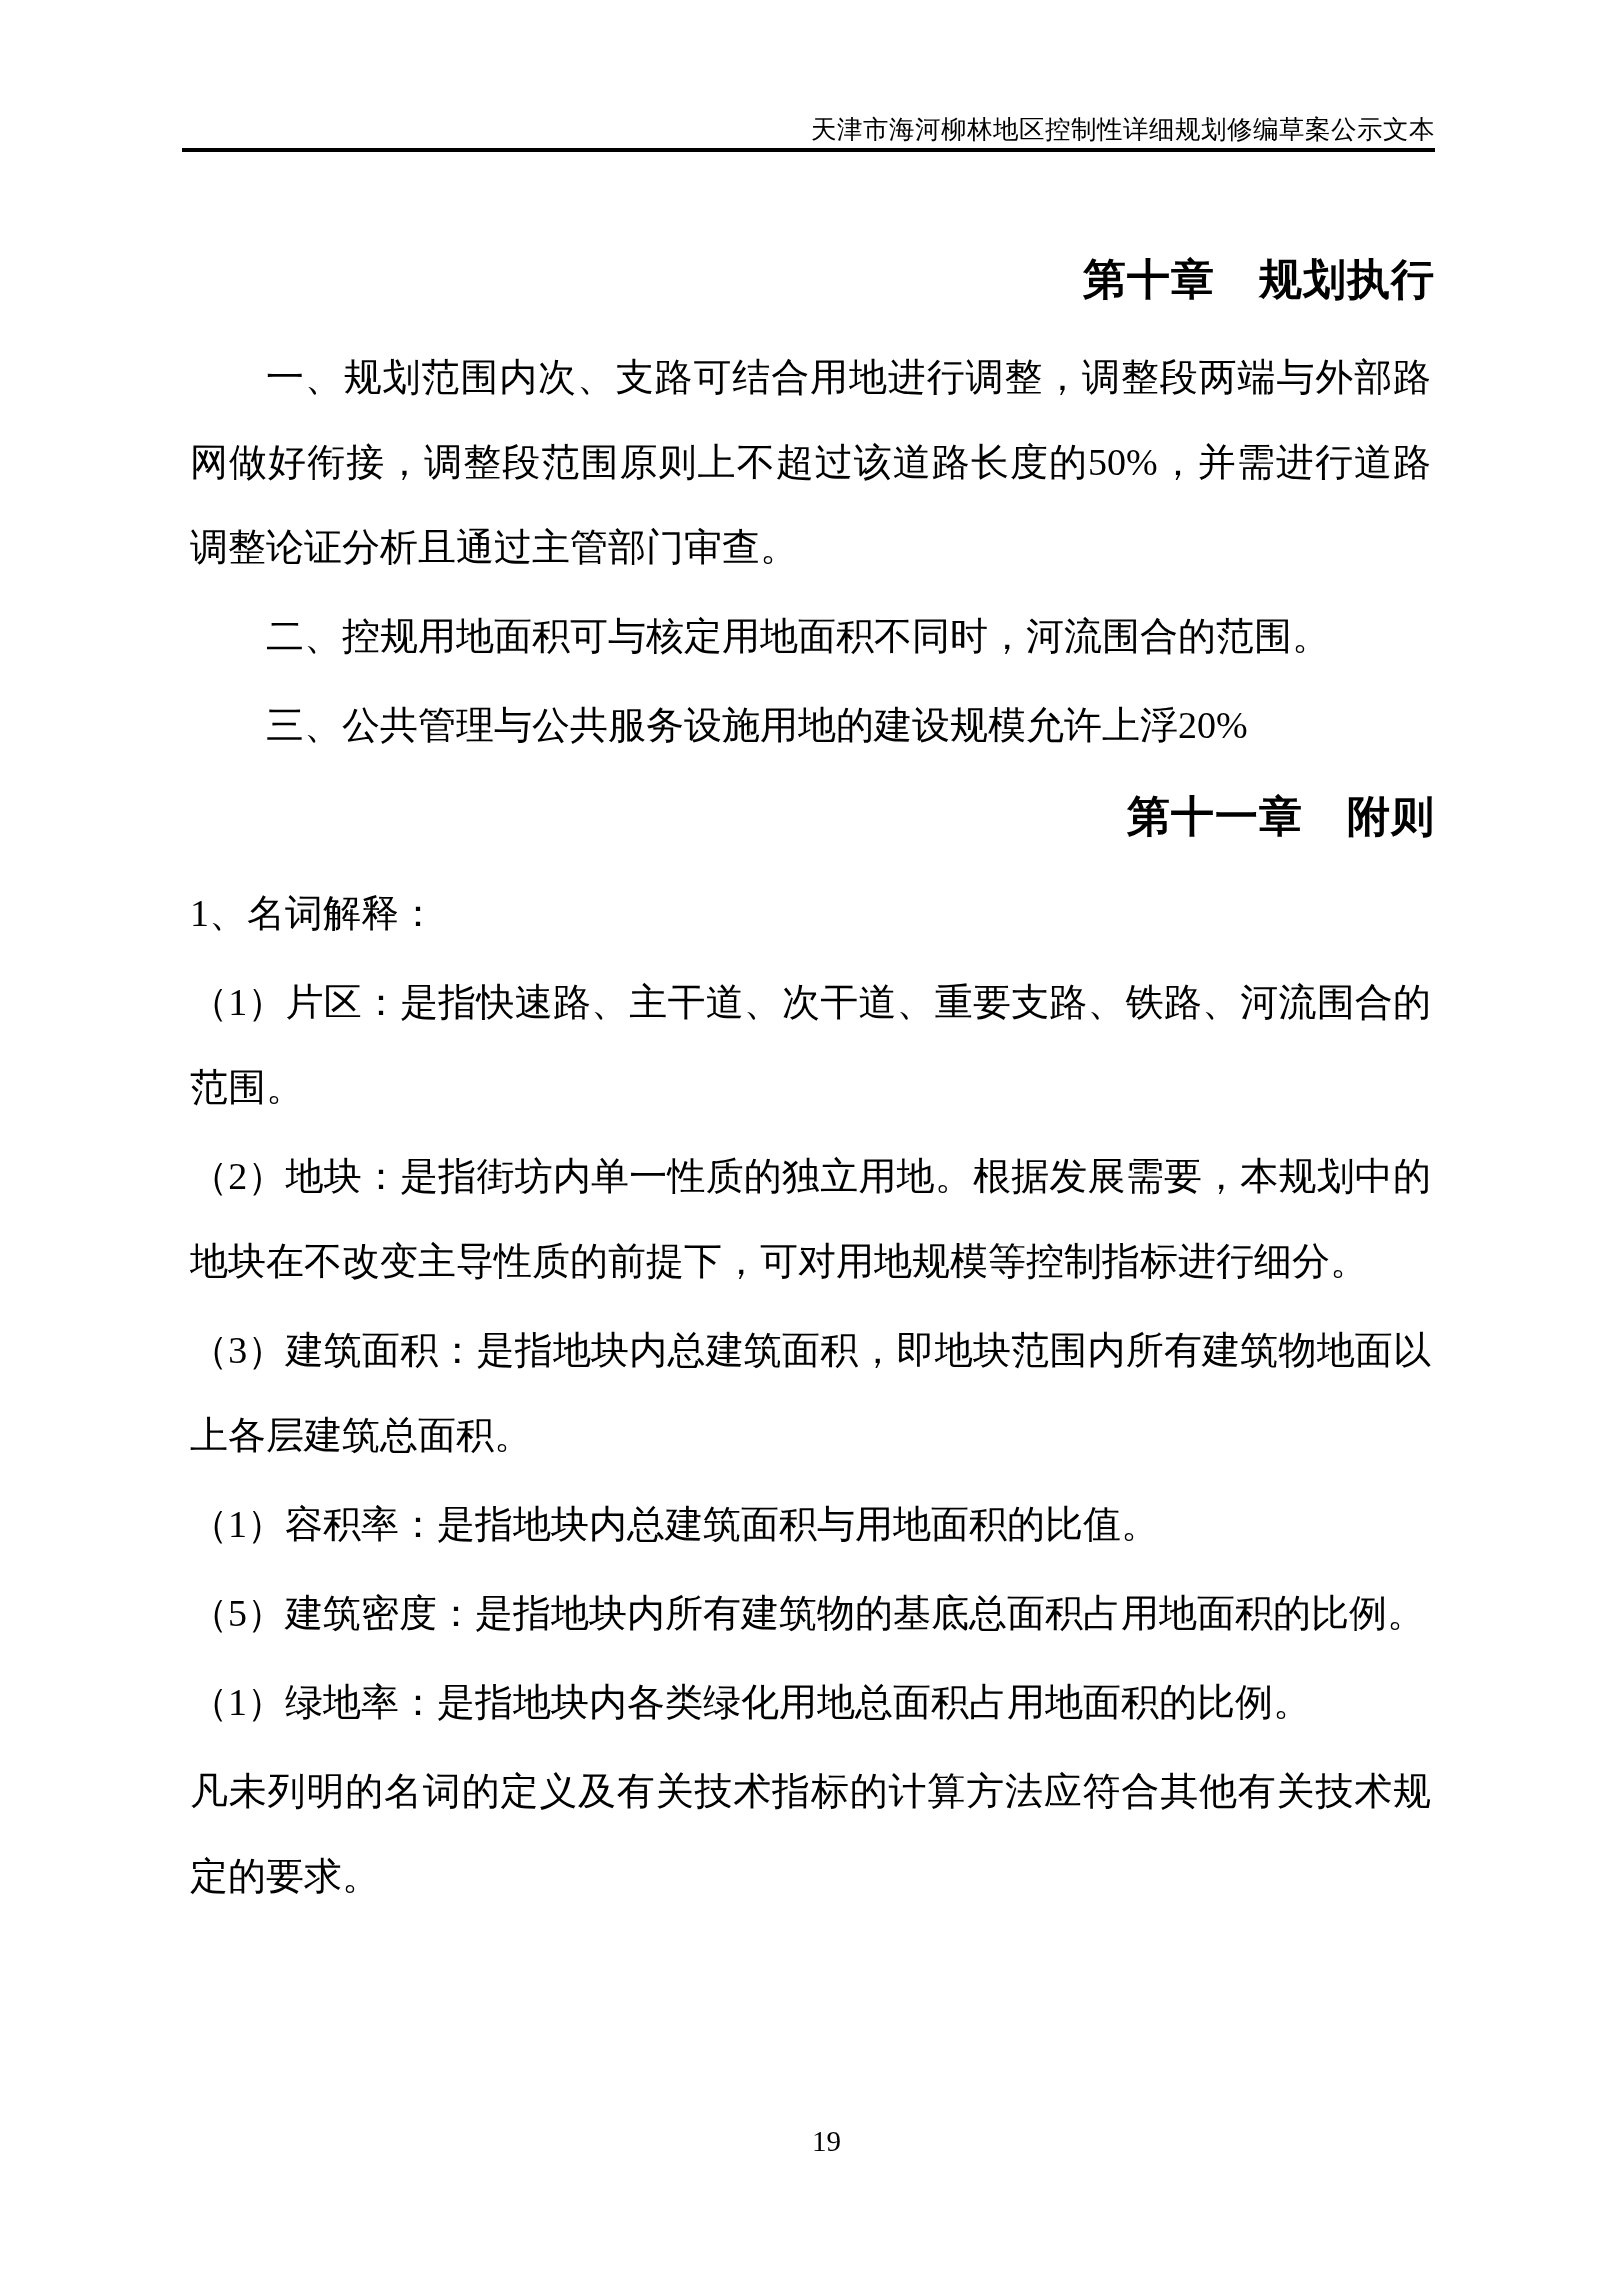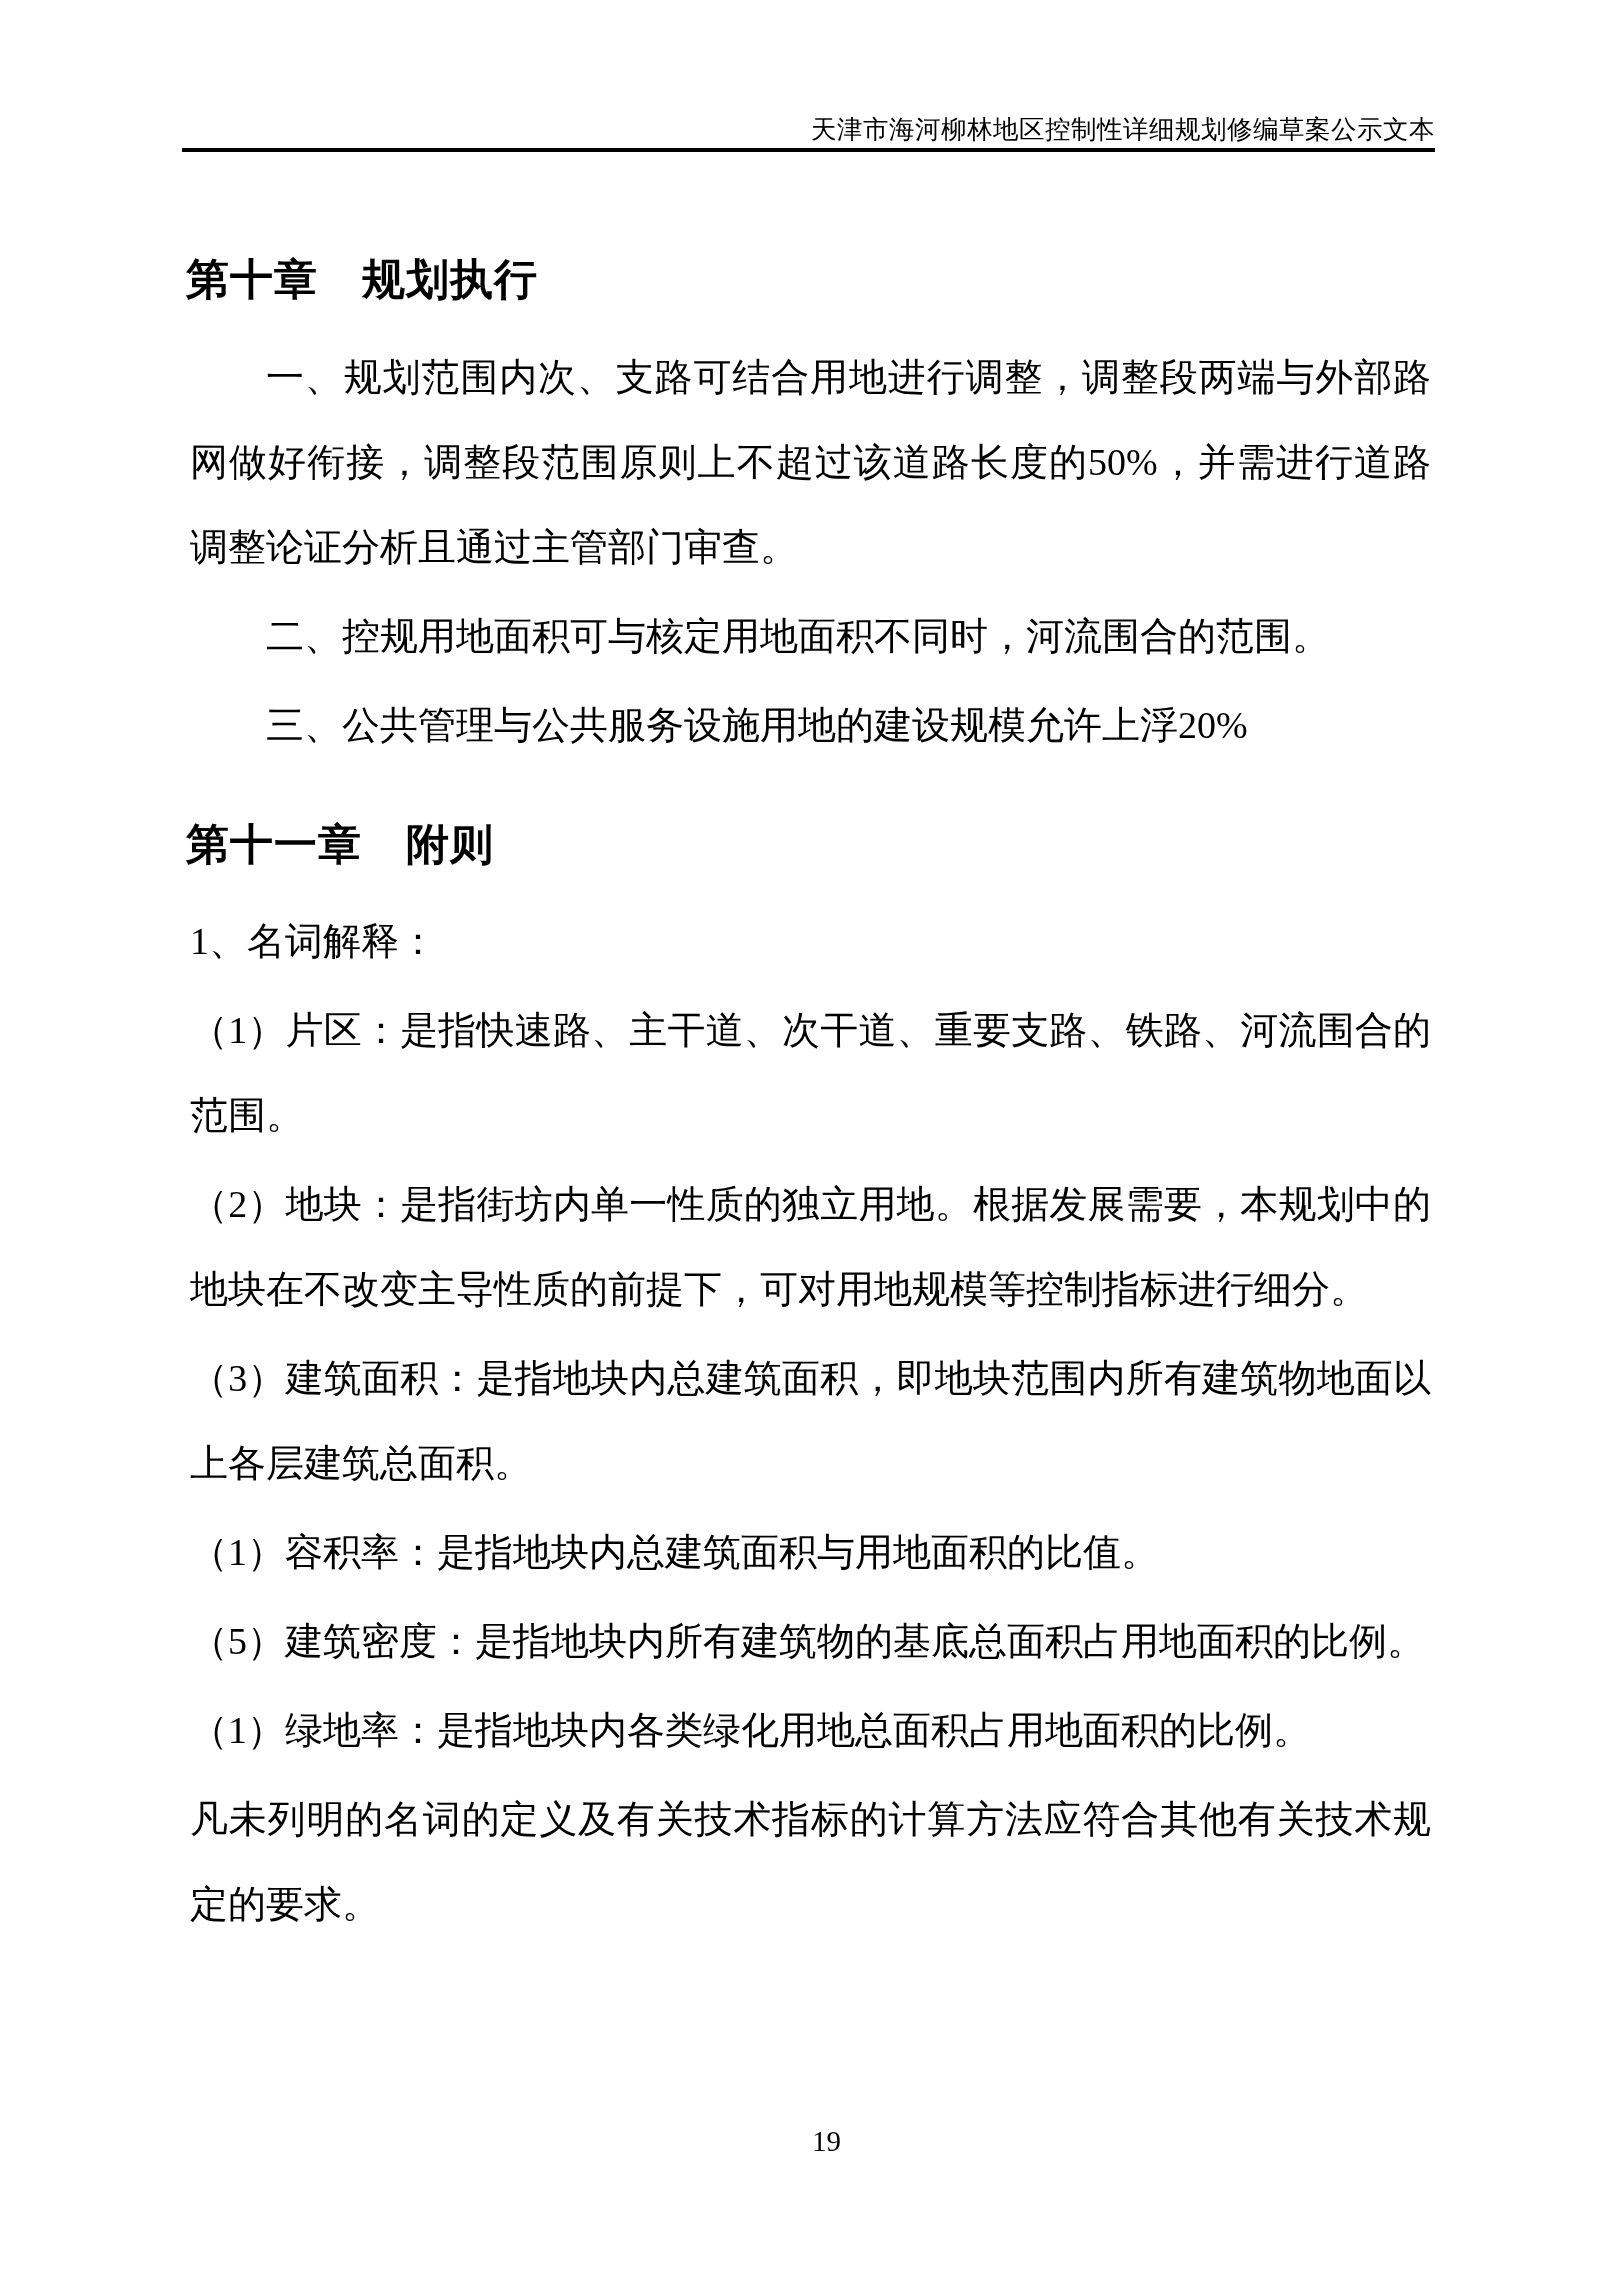--- a/index.html
+++ b/index.html
@@ -27,24 +27,24 @@
   .content{
     position:absolute;
     left:186px;top:0;
     width:1249px;
   }
   .chapter-title{
     margin:250px 0 0 0;
     font-size:43px;
     line-height:59px;
     font-weight:bold;
-    text-align:left;
+    text-align:right;
     letter-spacing:1px;
   }
-  .chapter-title.ch11{margin-top:47px;}
+  .chapter-title.ch11{margin-top:19px;}
   .para{
     margin:4px;
     font-size:38px;
     line-height:85px;
     text-align:justify;
     word-break:break-all;
   }
   .chapter-title + .para{margin-top:25.5px;}
   .para.indent{text-indent:2em;}
   .page-number{

